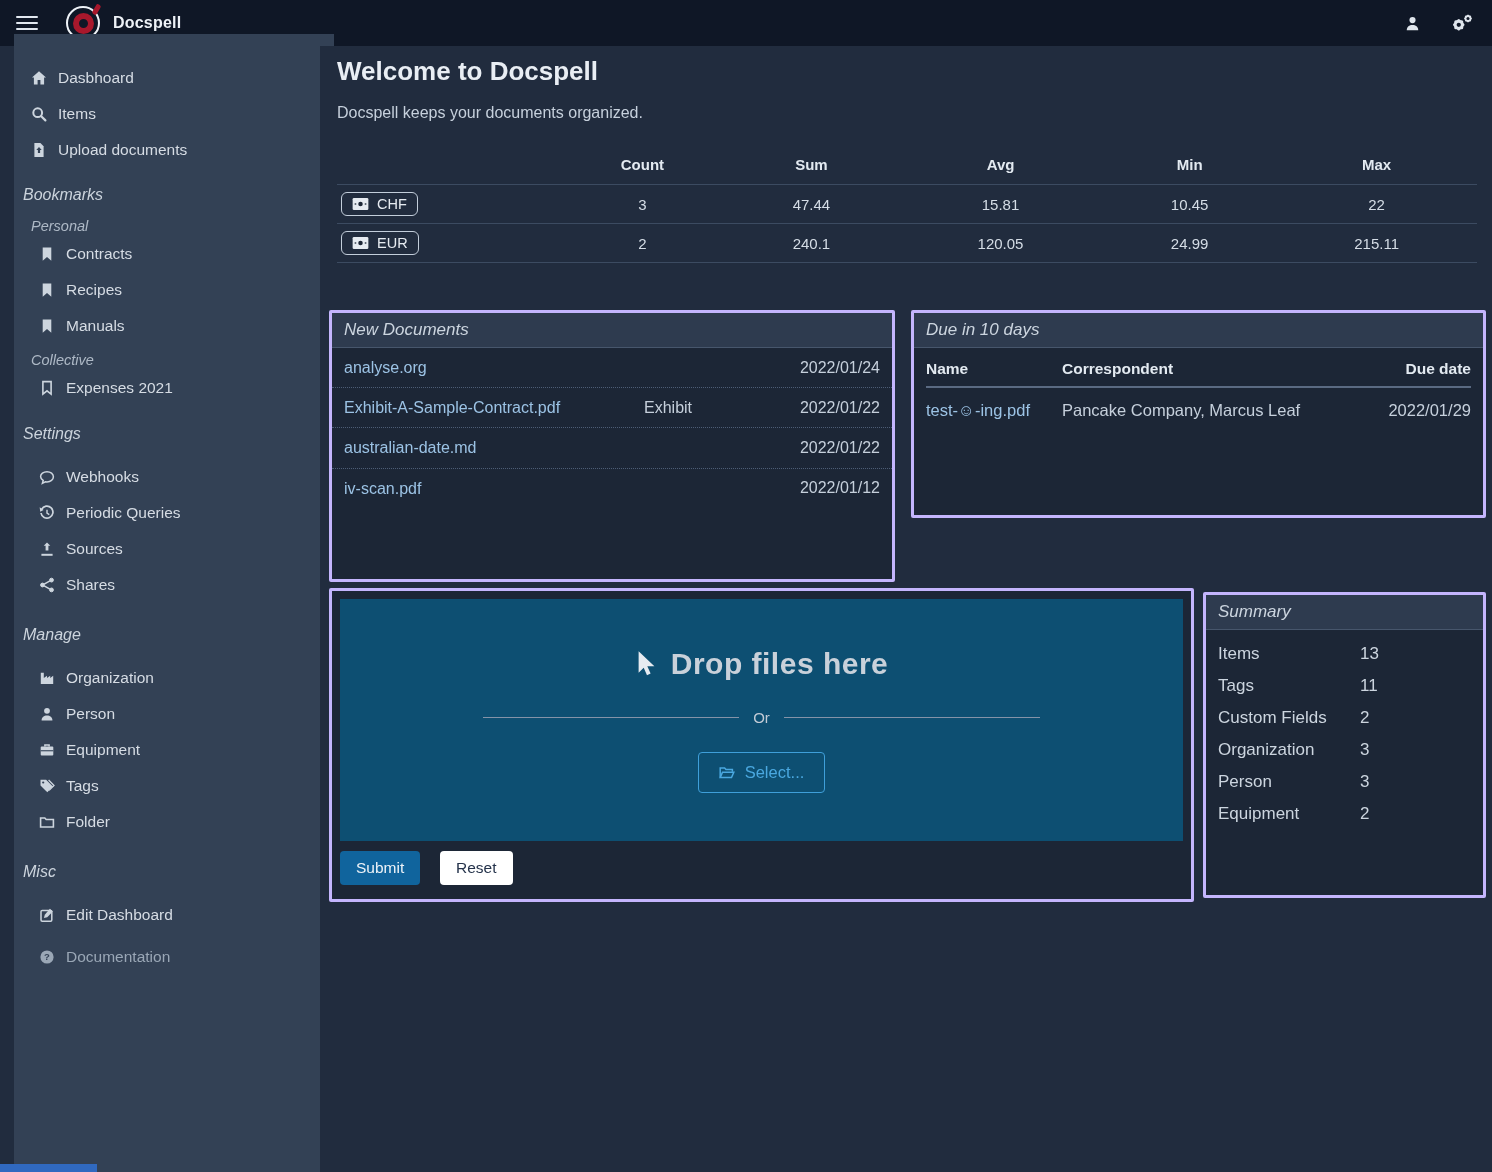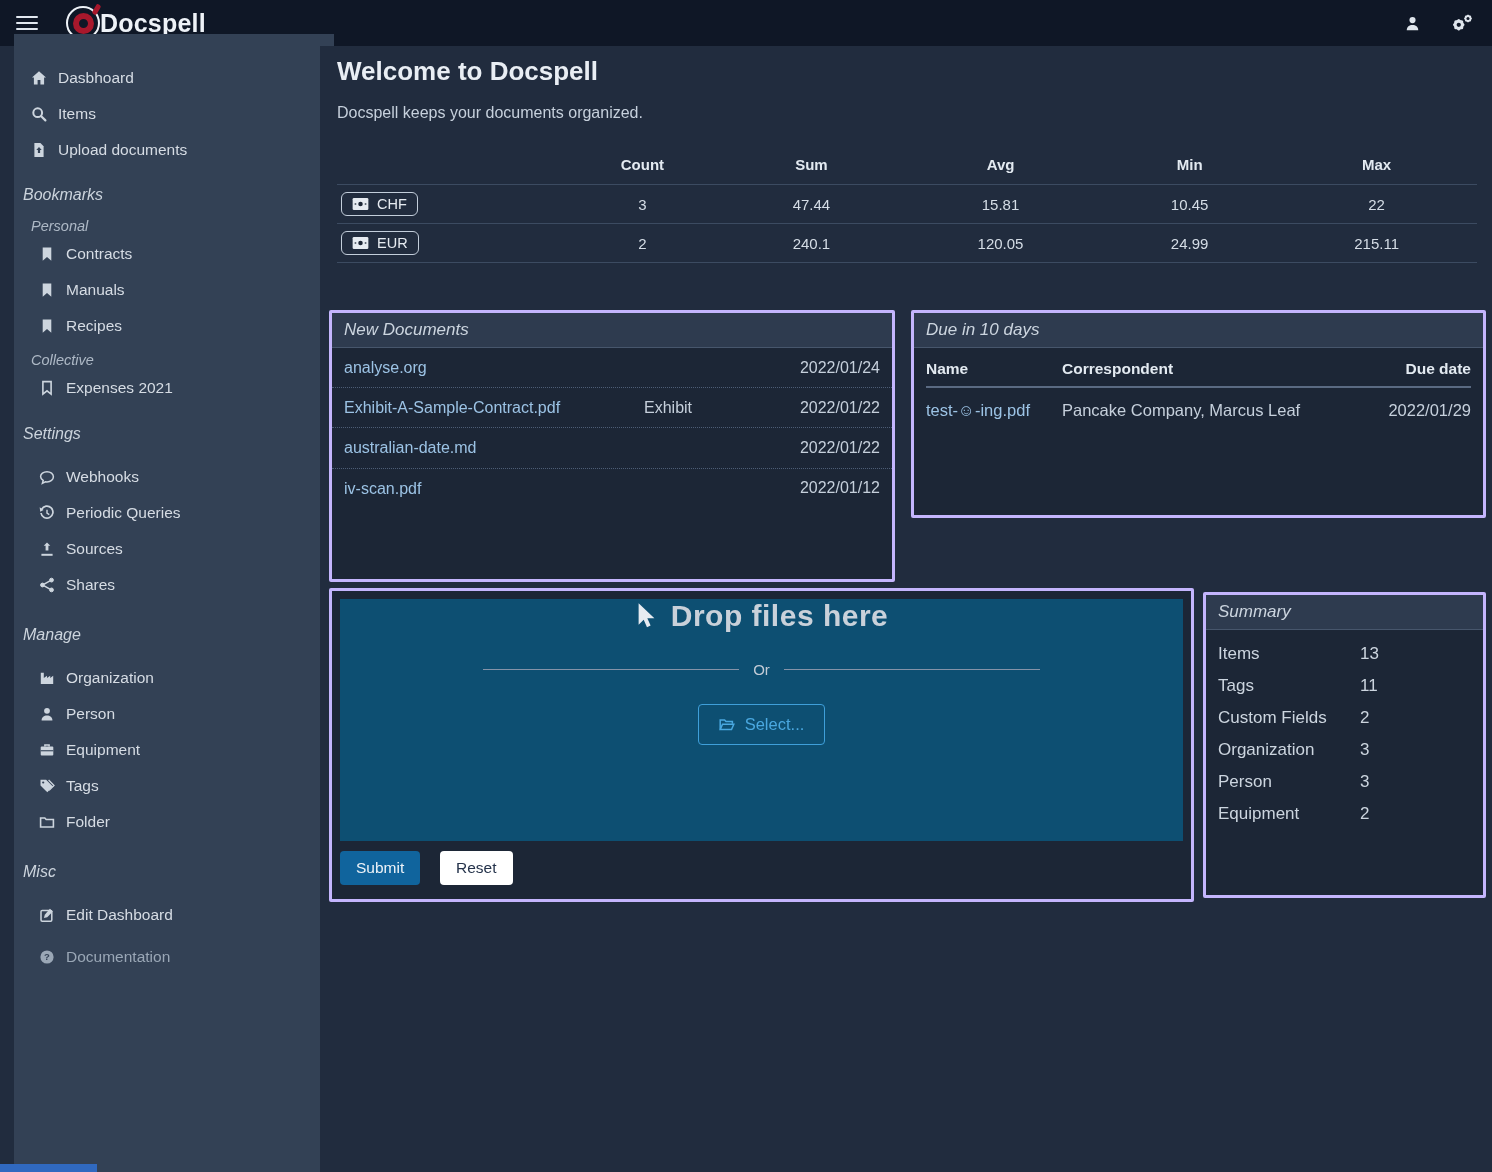--- a/index.html
+++ b/index.html
@@ -13,21 +13,21 @@
   
   .navbar { position:absolute; left:0; top:0; width:1492px; height:46px;
     background:#0f1726; display:flex; align-items:center; padding:0 18px 0 16px; }
   .burger { width:22px; display:flex; flex-direction:column; gap:3.5px; cursor:pointer; }
   .burger span { height:2.5px; background:#e2e8f0; border-radius:1px; }
   .logo { margin-left:28px; width:34px; height:34px; border-radius:50%;
     border:2.5px solid #eef2f7; position:relative; display:flex; align-items:center; justify-content:center; }
   .logo .ring { width:21px; height:21px; border-radius:50%; border:6.5px solid #a8182c; }
   .logo .tick { position:absolute; right:-1px; top:-4px; width:5px; height:11px;
     background:#a8182c; border-radius:2px; transform:rotate(30deg); }
-  .brand { font-size:25px; font-weight:bold; color:#eef2f7; letter-spacing:.2px; }
+  .brand { margin-left:13px; font-size:16px; font-weight:bold; color:#eef2f7; letter-spacing:.2px; }
   .nav-right { margin-left:auto; display:flex; align-items:center; gap:30px; color:#dfe5ec; }
 
   
   .sidebar { position:absolute; left:0; top:34px; width:320px; bottom:0;
     background:#334155; font-size:15.5px; overflow:hidden; padding-top:16px;margin-left:14px; }
   .side-item { display:flex; align-items:center; gap:11px; height:36px;
     padding-left:17px; color:#d6dce4; cursor:pointer; }
   .side-item .ic { color:#cdd5de; }
   .side-item.ind { padding-left:25px; }
   .side-item.muted { color:#9aa7b6; }
@@ -65,21 +65,21 @@
   .due { left:591px; top:228px; width:575px; height:208px; }
   .due-body { padding:6px 12px; }
   .due-head { display:flex; font-weight:bold; font-size:15.5px; color:#e3eaf1;
     padding:6px 0 8px; border-bottom:2px solid #5a6a82; }
   .due-c1 { flex:0 0 136px; } .due-c2 { flex:1; } .due-c3 { flex:0 0 120px; text-align:right; }
   .due-row { display:flex; padding-top:13px; font-size:16.5px; color:#c6d0dc; }
   .due-row .due-c1 { color:#9cc3e5; cursor:pointer; }
 
   .upl { left:9px; top:506px; width:865px; height:314px; }
   .dropzone { position:absolute; left:8px; top:8px; right:8px; height:242px; background:#0d4f72;
-    display:flex; flex-direction:column; align-items:center; justify-content:flex-start; cursor:pointer; }
+    display:flex; flex-direction:column; align-items:center; justify-content:center; cursor:pointer; }
   .drop-title { display:flex; align-items:center; gap:13px; font-size:30px; font-weight:bold;
     color:#c9d1da; letter-spacing:.5px; }
   .drop-title .ic { width:23px; height:28px; color:#e6ebf1; }
   .or-row { display:flex; align-items:center; width:66%; margin-top:28px; gap:14px;
     color:#c2cbd6; font-size:15px; }
   .or-row i { flex:1; height:1px; background:#8493a8; }
   .select-btn { margin-top:26px; display:inline-flex; align-items:center; gap:10px;
     padding:10px 20px; border:1px solid #3f9fd9; border-radius:4px; color:#4aa8e0;
     font-size:16.5px; background:transparent; cursor:pointer; font-family:inherit; }
   .btn { position:absolute; bottom:14px; border:none; border-radius:4px; padding:8px 16px;
@@ -163,27 +163,27 @@
   <div class="side-item ind" style="margin-top:2px">
     <svg class="ic" viewBox="0 0 16 16" fill="currentColor">
         <path d="M3.7 1.4h8.6v13.3L8 11.1l-4.3 3.6z"></path>
       </svg>
     <span>Contracts</span>
   </div>
   <div class="side-item ind">
     <svg class="ic" viewBox="0 0 16 16" fill="currentColor">
         <path d="M3.7 1.4h8.6v13.3L8 11.1l-4.3 3.6z"></path>
       </svg>
+    <span>Recipes</span>
+  </div>
+  <div class="side-item ind">
+    <svg class="ic" viewBox="0 0 16 16" fill="currentColor">
+        <path d="M3.7 1.4h8.6v13.3L8 11.1l-4.3 3.6z"></path>
+      </svg>
     <span>Manuals</span>
-  </div>
-  <div class="side-item ind">
-    <svg class="ic" viewBox="0 0 16 16" fill="currentColor">
-        <path d="M3.7 1.4h8.6v13.3L8 11.1l-4.3 3.6z"></path>
-      </svg>
-    <span>Recipes</span>
   </div>
 
   <div class="sub-title" style="margin-top:8px">Collective</div>
   <div class="side-item ind" style="margin-top:2px">
     <svg class="ic" viewBox="0 0 16 16" fill="none" stroke="currentColor" stroke-width="1.6">
         <path d="M3.9 1.6h8.2v12.6L8 10.9l-4.1 3.3z"></path>
       </svg>
     <span>Expenses 2021</span>
   </div>
 

